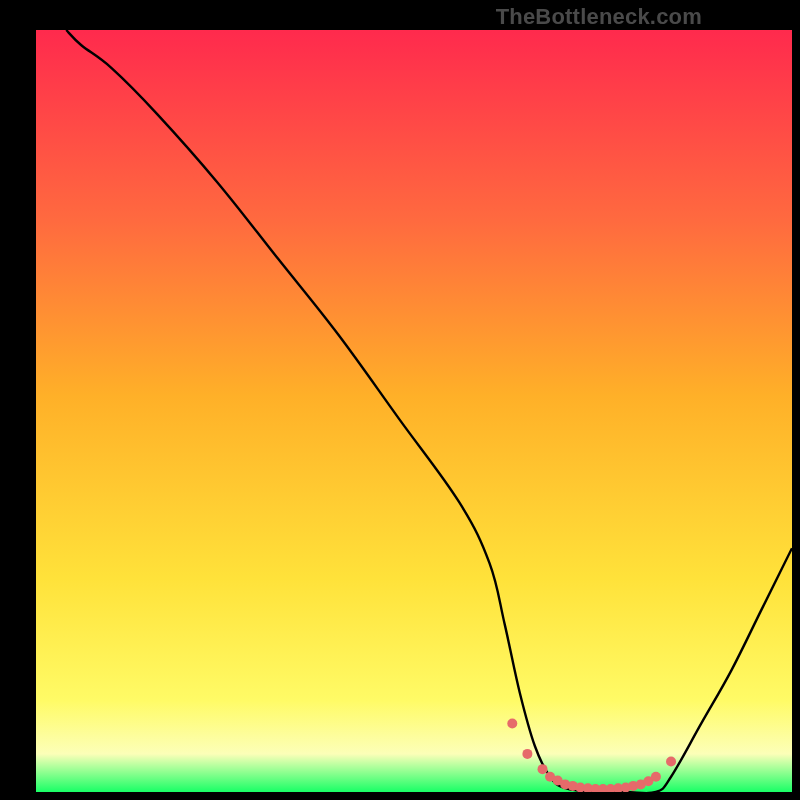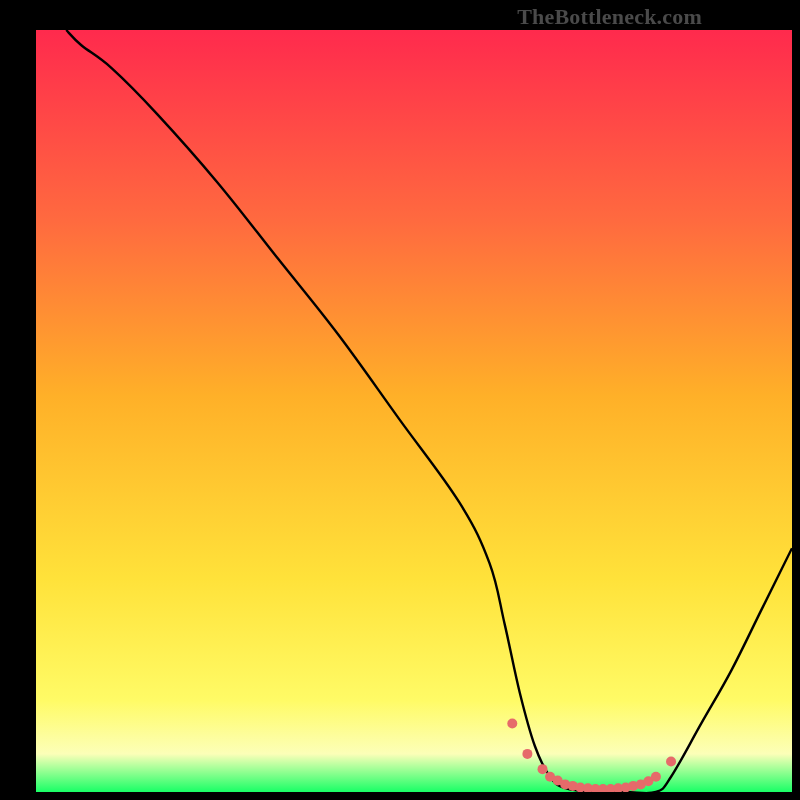--- a/index.html
+++ b/index.html
@@ -9,21 +9,20 @@
     height: 800px;
     background: #000;
     overflow: hidden;
     font-family: Arial, Helvetica, sans-serif;
   }
   .frame {
     position: relative;
     width: 712px;
     height: 800px;
     background: #000;
-    font-family: Liberation Serif, serif;
   }
   .watermark {
     position: absolute;
     top: 4px;
     right: 10px;
     color: #4a4a4a;
     font-size: 22px;
     font-weight: 600;
     letter-spacing: 0.2px;
     user-select: none;

